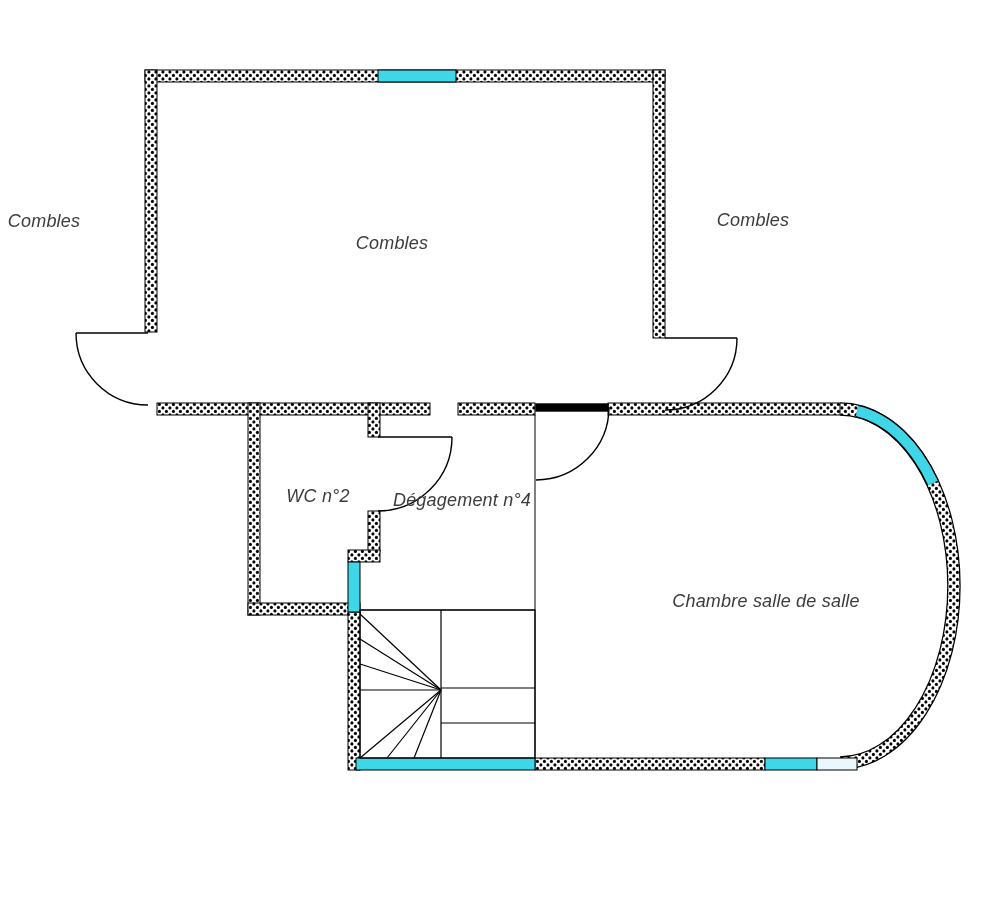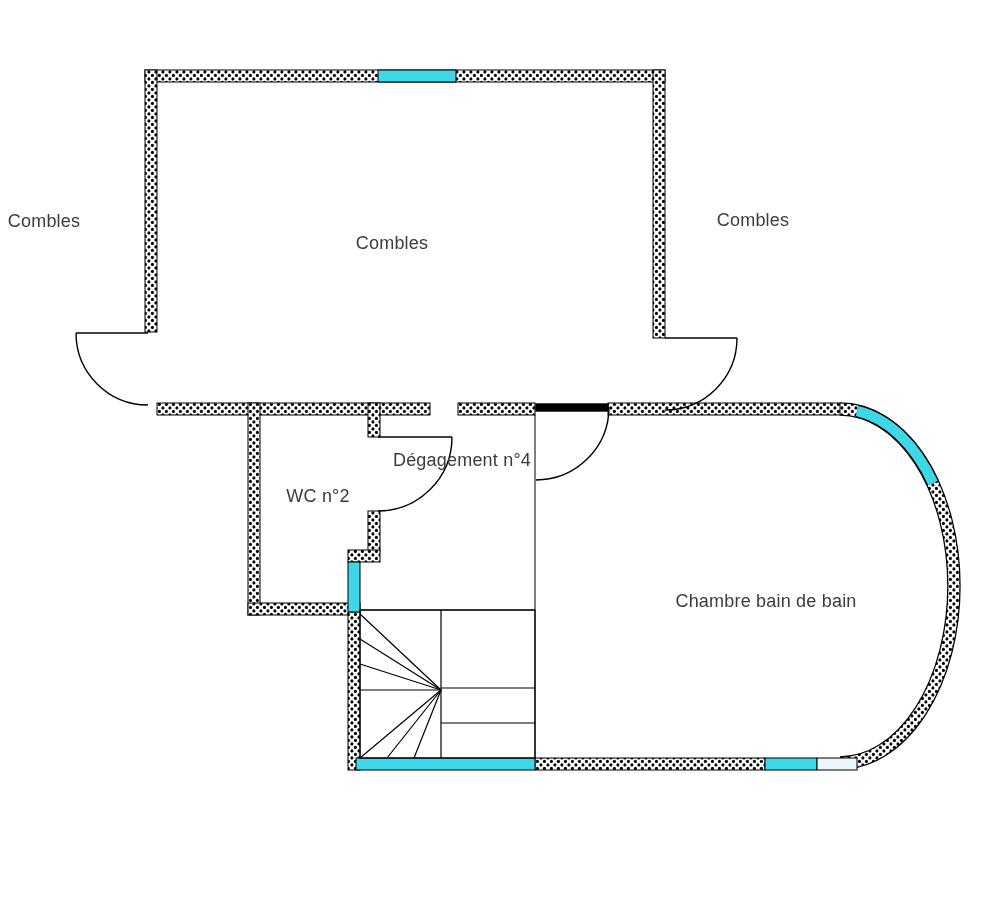--- a/index.html
+++ b/index.html
@@ -26,20 +26,21 @@
     left:0;top:0;
     width:1000px;height:908px;
   }
   .room-label{
     position:absolute;
     transform:translate(-50%,-50%);
     font-size:18px;
     color:var(--label-text);
     white-space:nowrap;
     letter-spacing:0.2px;
+    font-style:italic;
   }
 </style>
 </head>
 <body>
 
 <div class="plan">
 
   <svg viewBox="0 0 1000 908">
     <defs>
       <pattern id="wallhatch" width="7" height="7" patternUnits="userSpaceOnUse">
@@ -113,16 +114,16 @@
   </svg>
 
   <div class="room-label" style="left:44px;top:221px">Combles</div>
 
   <div class="room-label" style="left:392px;top:243px">Combles</div>
 
   <div class="room-label" style="left:753px;top:220px">Combles</div>
 
   <div class="room-label" style="left:318px;top:496px">WC n°2</div>
 
-  <div class="room-label" style="left:462px;top:460px">Dégagement n°4</div>
+  <div class="room-label" style="left:462px;top:500px">Dégagement n°4</div>
 
-  <div class="room-label" style="left:766px;top:601px">Chambre bain de bain</div>
+  <div class="room-label" style="left:766px;top:601px">Chambre salle de salle</div>
 </div>
 
 </body></html>

